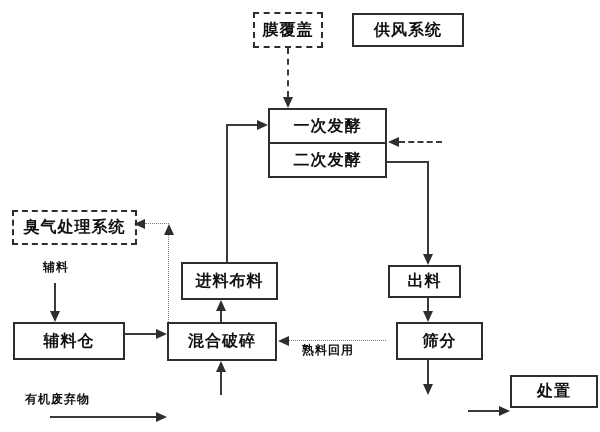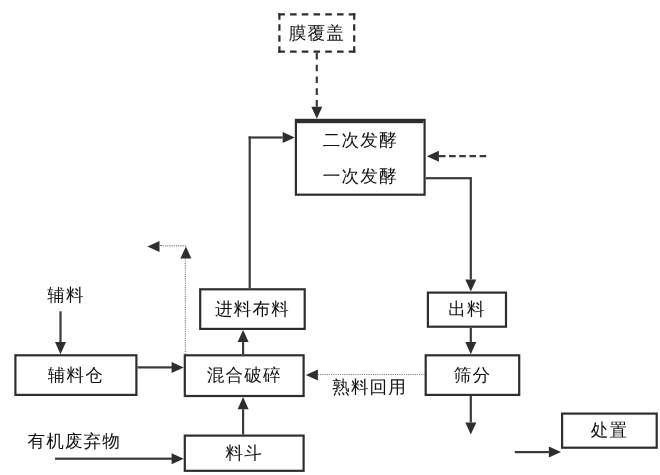--- a/index.html
+++ b/index.html
@@ -5,20 +5,21 @@
   * { box-sizing: border-box; margin: 0; padding: 0; }
   html, body { background: #ffffff; }
   .canvas {
     position: relative;
     width: 600px;
     height: 432px;
     background: #ffffff;
     font-family: "Liberation Sans", sans-serif;
     color: #111111;
     overflow: hidden;
+    font-weight: bold;
   }
   .node {
     position: absolute;
     border: 2px solid #2e2e2e;
     background: #ffffff;
     display: flex;
     align-items: center;
     justify-content: center;
     font-size: 16px;
     letter-spacing: 1px;
@@ -37,21 +38,21 @@
     display: flex;
     align-items: center;
     justify-content: center;
     font-size: 16px;
     letter-spacing: 1px;
     white-space: nowrap;
   }
   .stack .cell.divider { border-top: 2px solid #2e2e2e; }
   .lbl {
     position: absolute;
-    font-size: 16px;
+    font-size: 12px;
     letter-spacing: 1px;
     white-space: nowrap;
   }
   .hl { position: absolute; height: 0; border-top: 2px solid #3a3a3a; }
   .vl { position: absolute; width: 0; border-left: 2px solid #3a3a3a; }
   .hl.dash { border-top-style: dashed; }
   .vl.dash { border-left-style: dashed; }
   .hl.dot { border-top: 1px dotted #7a7a7a; }
   .vl.dot { border-left: 1px dotted #7a7a7a; }
   .ar { position: absolute; width: 0; height: 0; }
@@ -60,39 +61,40 @@
   .ar.u { border-left: 5px solid transparent; border-right: 5px solid transparent; border-bottom: 11px solid #2e2e2e; }
   .ar.d { border-left: 5px solid transparent; border-right: 5px solid transparent; border-top: 11px solid #2e2e2e; }
 </style>
 </head>
 <body>
 
 <div class="canvas">
 
   <div class="node dashed" style="left:253px; top:12px; width:70px; height:36px;">膜覆盖</div>
 
+  <div class="node" style="left:352px; top:13px; width:112px; height:34px;">供风系统</div>
 
   <div class="stack" style="left:268px; top:108px; width:119px; height:70px;">
+    <div class="cell">一次发酵</div>
     <div class="cell divider">二次发酵</div>
-    <div class="cell">一次发酵</div>
   </div>
 
 
+  <div class="node dashed" style="left:12px; top:210px; width:125px; height:35px;">臭气处理系统</div>
 
   <div class="node" style="left:181px; top:262px; width:97px; height:38px;">进料布料</div>
 
   <div class="node" style="left:388px; top:265px; width:73px; height:33px;">出料</div>
 
   <div class="node" style="left:167px; top:322px; width:110px; height:39px;">混合破碎</div>
 
   <div class="node" style="left:13px; top:322px; width:112px; height:38px;">辅料仓</div>
 
-  <div class="node" style="left:386px; top:322px; width:87px; height:38px;">筛分</div>
+  <div class="node" style="left:396px; top:322px; width:87px; height:38px;">筛分</div>
 
-  <div class="node" style="left:167px; top:395px; width:110px; height:34px;">料斗</div>
 
 
   <div class="node" style="left:510px; top:375px; width:88px; height:33px;">处置</div>
 
   <div class="lbl" style="left:43px; top:259px;">辅料</div>
 
   <div class="lbl" style="left:302px; top:342px;">熟料回用</div>
 
   <div class="lbl" style="left:25px; top:391px;">有机废弃物</div>
 

